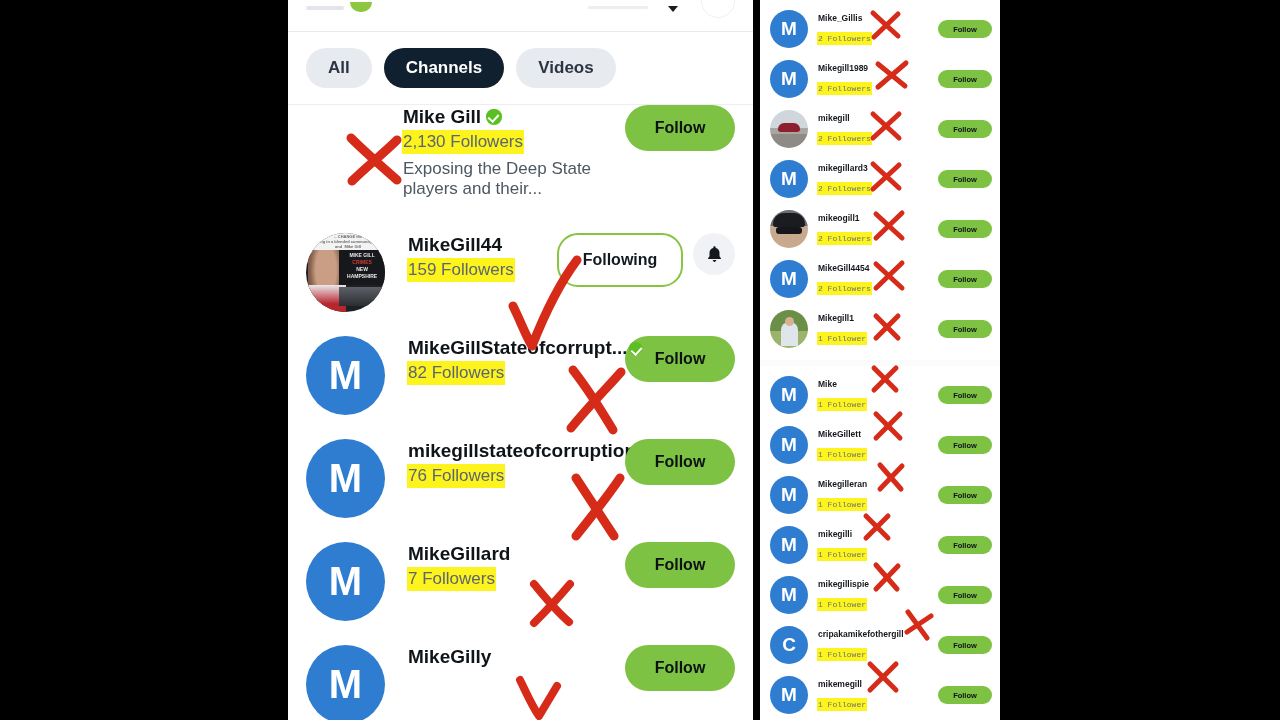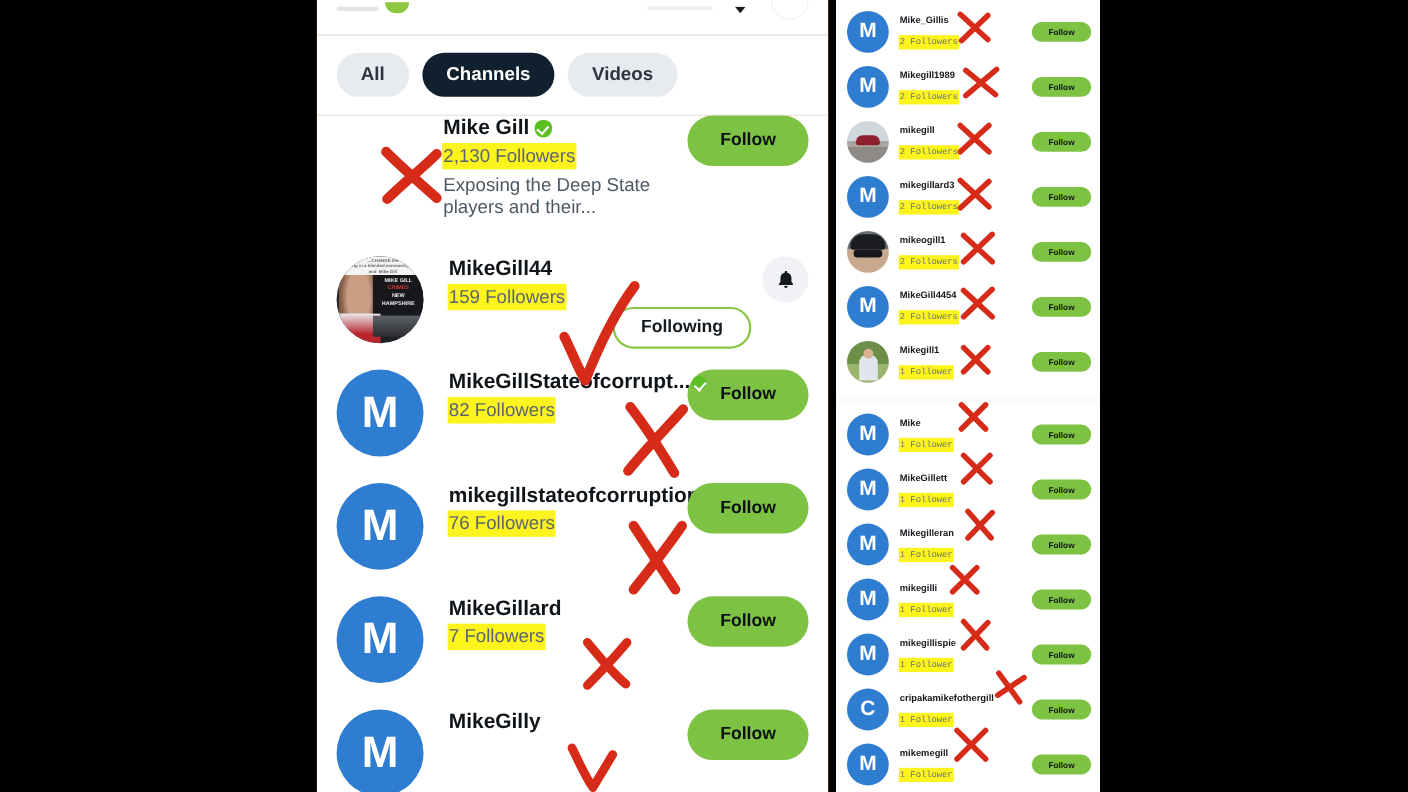--- a/index.html
+++ b/index.html
@@ -13,21 +13,21 @@
     position: relative;
     width: 1280px; height: 720px;
     background: #000;
   }
 
   
   #left-panel {
     position: absolute;
     left: 288px; top: 0;
     width: 465px; height: 720px;
-    background: #c2410c;
+    background: #6d28d9;
     overflow: hidden;
   }
   .top-partial {
     position: relative;
     height: 32px;
     background: #fff;
     border-bottom: 1px solid #e9ebef;
   }
   .top-partial .ghost-line {
     position: absolute; top: 6px; left: 18px;
@@ -191,31 +191,30 @@
     background: #7dc242;
     color: #0c1116;
     font-size: 16px; font-weight: 700;
     border: none; cursor: pointer;
     display: flex; align-items: center; justify-content: center;
     font-family: "Liberation Sans", sans-serif;
     margin-left: auto;
   }
   .btn-following {
     flex: 0 0 auto;
-    width: 126px; height: 38px;
+    width: 126px; height: 54px;
     border-radius: 21px;
     background: #fff;
     border: 2px solid #86c442;
     color: #121a21;
     font-size: 16px; font-weight: 700;
     cursor: pointer;
     display: flex; align-items: center; justify-content: center;
     font-family: "Liberation Sans", sans-serif;
     margin-left: auto;
-    margin-top: 46px;
   }
   .bell-btn {
     flex: 0 0 auto;
     width: 42px; height: 42px;
     border-radius: 50%;
     background: #f0f2f5;
     margin-left: 10px;
     display: flex; align-items: center; justify-content: center;
     border: none; cursor: pointer;
   }

